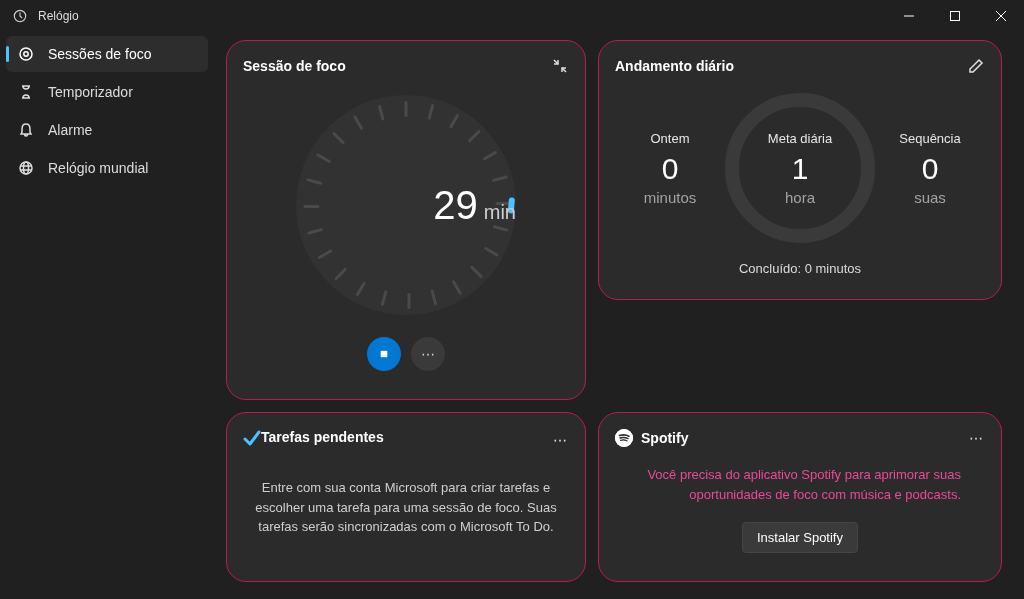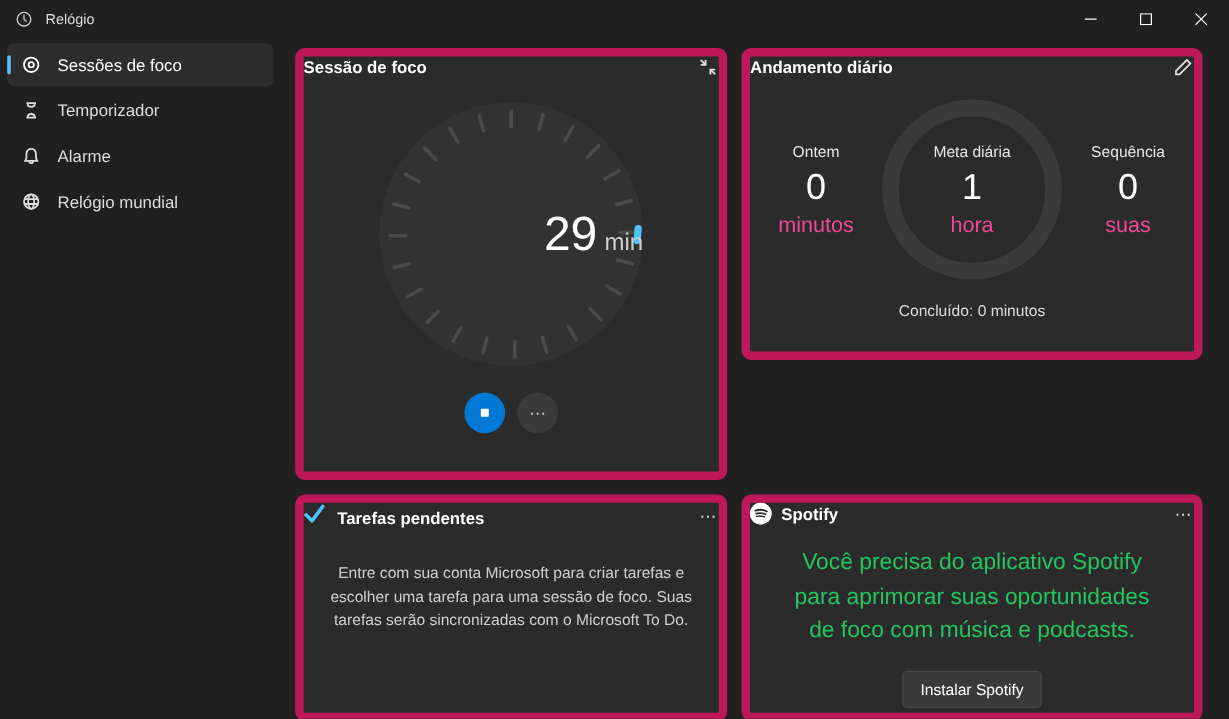--- a/index.html
+++ b/index.html
@@ -70,22 +70,23 @@
     padding: 8px 22px 8px 12px;
     display: grid;
     grid-template-columns: 360px 1fr;
     grid-template-rows: auto auto auto;
     gap: 12px;
     align-content: start;
   }
 
   .card {
     background: #2b2b2b;
-    border: 7px solid #be185d;
-    border-radius: 8px;
+    border: 1px solid #be185d;
+    border-radius: 20px;
+    padding: 16px;
     position: relative;
   }
   .card-title { font-size: 14px; font-weight: 600; color: #fff; }
   .card-header { display: flex; justify-content: space-between; align-items: center; }
 
   
   .focus-card { grid-column: 1; grid-row: 1; height: 360px; }
   .dial-wrap { display: flex; align-items: center; justify-content: center; height: 260px; position: relative; }
   .dial {
     width: 220px; height: 220px; border-radius: 50%;
@@ -112,48 +113,48 @@
     display: flex; align-items: center; justify-content: center;
     background: #3a3a3a;
   }
   .ctrl-btn.primary { background: #0078d4; }
   .ctrl-btn svg { fill: #fff; }
   .more-dots { color: #cfcfcf; }
 
   
   .tasks-card { grid-column: 1; grid-row: 2; }
   .tasks-body { text-align: center; color: #cfcfcf; font-size: 13px; padding: 28px 10px; line-height: 1.5; }
-  .tasks-header { display: flex; align-items: flex-end; gap: 10px; }
+  .tasks-header { display: flex; align-items: flex-start; gap: 0; }
   .todo-icon svg { width: 18px; height: 18px; }
 
   
   .progress-card { grid-column: 2; grid-row: 1; height: 260px; }
   .progress-body { display: flex; align-items: center; justify-content: space-around; margin-top: 18px; }
   .stat { text-align: center; width: 110px; }
   .stat-label { font-size: 13px; color: #e6e6e6; margin-bottom: 6px; }
   .stat-value { font-size: 30px; font-weight: 400; color: #fff; }
-  .stat-unit { font-size: 18px; color: #ec4899; margin-top: 3px; }
+  .stat-unit { font-size: 15px; color: #a3a3a3; margin-top: 3px; }
   .ring-wrap { position: relative; width: 150px; height: 150px; display: flex; align-items: center; justify-content: center; }
   .ring {
     position: absolute; inset: 0;
     border-radius: 50%;
     border: 14px solid #3a3a3a;
   }
   .ring-inner { text-align: center; }
   .progress-footer { text-align: center; margin-top: 18px; color: #dcdcdc; font-size: 13px; }
 
   
   .spotify-card { grid-column: 2; grid-row: 2; }
   .spotify-header { display: flex; align-items: center; gap: 8px; }
   .spotify-icon {
     width: 18px; height: 18px; border-radius: 50%; background: #fff;
     display: inline-flex; align-items: center; justify-content: center;
   }
   .spotify-icon svg { width: 18px; height: 18px; }
-  .spotify-body { text-align: center; color: #22c55e; font-size: 19px; padding: 18px 24px 4px; line-height: 1.5; }
+  .spotify-body { text-align: right; color: #ec4899; font-size: 13px; padding: 18px 24px 4px; line-height: 1.5; }
   .install-btn {
     margin: 14px auto 4px;
     display: block;
     background: #3a3a3a;
     border: 1px solid #454545;
     color: #fff;
     font-size: 13px;
     padding: 7px 14px;
     border-radius: 4px;
   }

